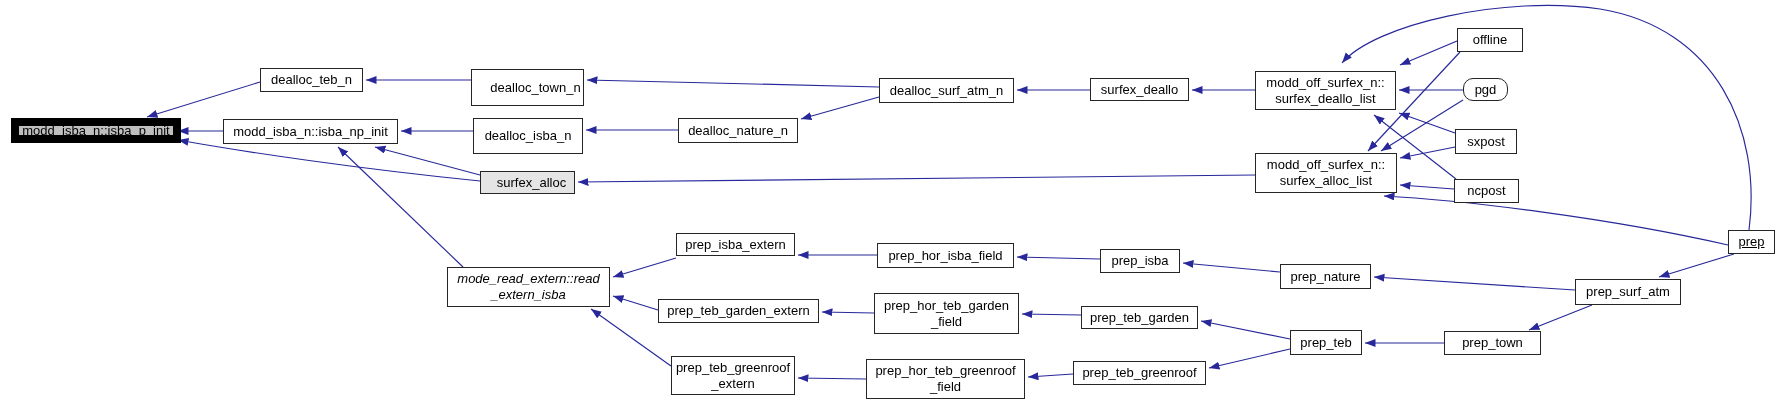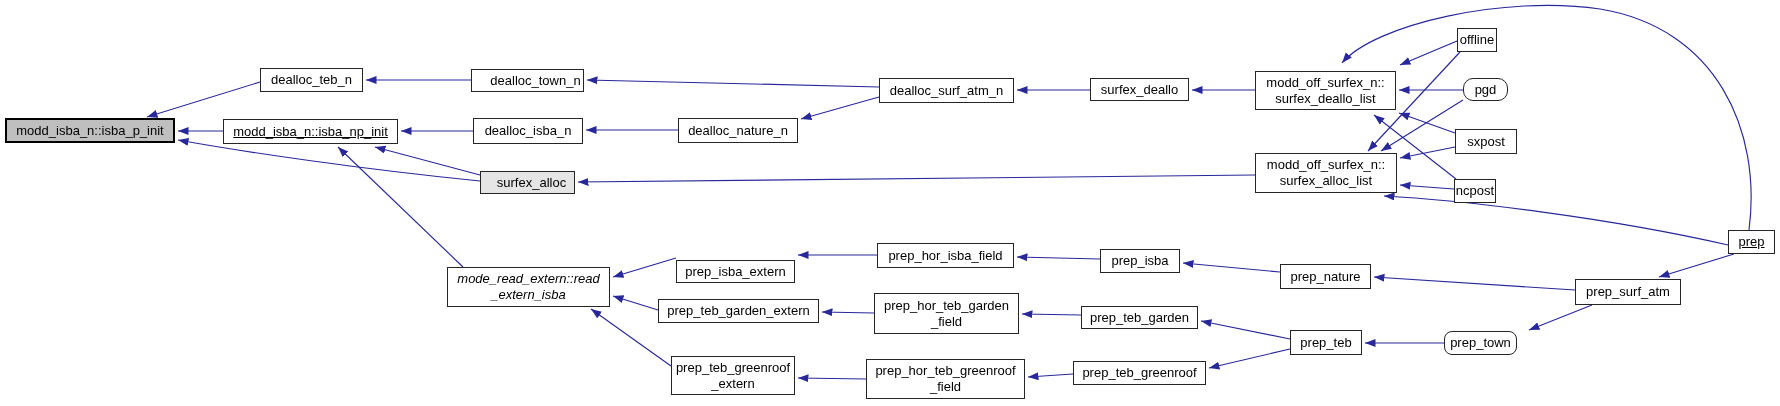--- a/index.html
+++ b/index.html
@@ -32,22 +32,23 @@
     border: 1px solid #252525;
     color: #000000;
     font-size: 13px;
     line-height: 16px;
     text-align: center;
     white-space: nowrap;
     cursor: pointer;
   }
   .node.hl {
     background: #bfbfbf;
-    border: 2px solid #0c4a6e;
+    border: 8px solid #0c4a6e;
     cursor: default;
+    margin-left: 6px;
   }
   .node .line { pointer-events: none; }
 </style>
 </head>
 <body>
 
 <div class="canvas">
   <svg class="edges-layer" viewBox="0 0 1780 406">
     <defs>
       <marker id="arrow" markerUnits="userSpaceOnUse" markerWidth="12" markerHeight="9" refX="10.5" refY="4" orient="auto">
@@ -96,55 +97,55 @@
         <path d="M866,379 L798,378" class="edge" stroke="#28289a" marker-end="url(#arrow)"></path>
       </g>
   </svg>
   <div>
       <div class="node hl" style="left: 5px; top: 118px; width: 170px; height: 25px; background: rgb(191, 191, 191); border-color: rgb(0, 0, 0);">
         <div class="line">modd_isba_n::isba_p_init</div>
       </div>
       <div class="node" style="left: 260px; top: 68px; width: 103px; height: 24px; background: rgb(255, 255, 255); border-color: rgb(37, 37, 37);">
         <div class="line">dealloc_teb_n</div>
       </div>
-      <div class="node" style="left: 223px; top: 119px; width: 175px; height: 25px; background: rgb(255, 255, 255); border-color: rgb(37, 37, 37); text-decoration: underline;">
+      <div class="node" style="left: 223px; top: 119px; width: 175px; height: 25px; background: rgb(255, 255, 255); border-color: rgb(37, 37, 37);">
         <div class="line">modd_isba_n::isba_np_init</div>
       </div>
-      <div class="node" style="left: 471px; top: 69px; width: 113px; height: 23px; background: rgb(255, 255, 255); border-color: rgb(37, 37, 37); padding-left: 16px;">
+      <div class="node" style="left: 471px; top: 69px; width: 113px; height: 37px; background: rgb(255, 255, 255); border-color: rgb(37, 37, 37); padding-left: 16px;">
         <div class="line">dealloc_town_n</div>
       </div>
-      <div class="node" style="left: 473px; top: 118px; width: 110px; height: 26px; background: rgb(255, 255, 255); border-color: rgb(37, 37, 37);">
+      <div class="node" style="left: 473px; top: 118px; width: 110px; height: 36px; background: rgb(255, 255, 255); border-color: rgb(37, 37, 37);">
         <div class="line">dealloc_isba_n</div>
       </div>
       <div class="node" style="left: 678px; top: 118px; width: 120px; height: 25px; background: rgb(255, 255, 255); border-color: rgb(37, 37, 37);">
         <div class="line">dealloc_nature_n</div>
       </div>
       <div class="node" style="left: 480px; top: 171px; width: 95px; height: 23px; background: #e5e5e5; border-color: rgb(37, 37, 37); padding-left: 8px;">
         <div class="line">surfex_alloc</div>
       </div>
       <div class="node" style="left: 879px; top: 78px; width: 135px; height: 25px; background: rgb(255, 255, 255); border-color: rgb(37, 37, 37);">
         <div class="line">dealloc_surf_atm_n</div>
       </div>
       <div class="node" style="left: 1090px; top: 78px; width: 99px; height: 23px; background: rgb(255, 255, 255); border-color: rgb(37, 37, 37);">
         <div class="line">surfex_deallo</div>
       </div>
       <div class="node" style="left: 1255px; top: 71px; width: 141px; height: 39px; background: rgb(255, 255, 255); border-color: rgb(37, 37, 37);">
         <div class="line">modd_off_surfex_n::</div>
         <div class="line">surfex_deallo_list</div>
       </div>
-      <div class="node" style="left: 1457px; top: 28px; width: 40px; height: 24px; background: rgb(255, 255, 255); border-color: rgb(37, 37, 37);">
+      <div class="node" style="left: 1457px; top: 28px; width: 66px; height: 24px; background: rgb(255, 255, 255); border-color: rgb(37, 37, 37);">
         <div class="line">offline</div>
       </div>
       <div class="node" style="left: 1463px; top: 78px; width: 45px; height: 23px; background: rgb(255, 255, 255); border-color: rgb(37, 37, 37); border-radius: 10px;">
         <div class="line">pgd</div>
       </div>
       <div class="node" style="left: 1455px; top: 129px; width: 62px; height: 25px; background: rgb(255, 255, 255); border-color: rgb(37, 37, 37);">
         <div class="line">sxpost</div>
       </div>
-      <div class="node" style="left: 1454px; top: 179px; width: 42px; height: 24px; background: rgb(255, 255, 255); border-color: rgb(37, 37, 37); align-items: center;">
+      <div class="node" style="left: 1454px; top: 179px; width: 65px; height: 24px; background: rgb(255, 255, 255); border-color: rgb(37, 37, 37); align-items: center;">
         <div class="line">ncpost</div>
       </div>
       <div class="node" style="left: 1255px; top: 153px; width: 142px; height: 40px; background: rgb(255, 255, 255); border-color: rgb(37, 37, 37);">
         <div class="line">modd_off_surfex_n::</div>
         <div class="line">surfex_alloc_list</div>
       </div>
       <div class="node" style="left: 1728px; top: 230px; width: 47px; height: 24px; background: rgb(255, 255, 255); border-color: rgb(37, 37, 37); text-decoration: underline;">
         <div class="line">prep</div>
       </div>
       <div class="node" style="left: 1575px; top: 279px; width: 106px; height: 26px; background: rgb(255, 255, 255); border-color: rgb(37, 37, 37);">
@@ -152,41 +153,41 @@
       </div>
       <div class="node" style="left: 1280px; top: 264px; width: 91px; height: 25px; background: rgb(255, 255, 255); border-color: rgb(37, 37, 37);">
         <div class="line">prep_nature</div>
       </div>
       <div class="node" style="left: 1100px; top: 249px; width: 80px; height: 24px; background: rgb(255, 255, 255); border-color: rgb(37, 37, 37);">
         <div class="line">prep_isba</div>
       </div>
       <div class="node" style="left: 877px; top: 243px; width: 137px; height: 25px; background: rgb(255, 255, 255); border-color: rgb(37, 37, 37);">
         <div class="line">prep_hor_isba_field</div>
       </div>
-      <div class="node" style="left: 676px; top: 260px; width: 119px; height: 23px; background: rgb(255, 255, 255); border-color: rgb(37, 37, 37);">
+      <div class="node" style="left: 676px; top: 233px; width: 119px; height: 23px; background: rgb(255, 255, 255); border-color: rgb(37, 37, 37);">
         <div class="line">prep_isba_extern</div>
       </div>
       <div class="node" style="left: 447px; top: 267px; width: 163px; height: 40px; background: rgb(255, 255, 255); border-color: rgb(37, 37, 37); font-style: italic;">
         <div class="line">mode_read_extern::read</div>
         <div class="line">_extern_isba</div>
       </div>
       <div class="node" style="left: 658px; top: 299px; width: 161px; height: 24px; background: rgb(255, 255, 255); border-color: rgb(37, 37, 37);">
         <div class="line">prep_teb_garden_extern</div>
       </div>
       <div class="node" style="left: 874px; top: 293px; width: 145px; height: 41px; background: rgb(255, 255, 255); border-color: rgb(37, 37, 37);">
         <div class="line">prep_hor_teb_garden</div>
         <div class="line">_field</div>
       </div>
       <div class="node" style="left: 1081px; top: 306px; width: 117px; height: 23px; background: rgb(255, 255, 255); border-color: rgb(37, 37, 37);">
         <div class="line">prep_teb_garden</div>
       </div>
       <div class="node" style="left: 1290px; top: 330px; width: 72px; height: 25px; background: rgb(255, 255, 255); border-color: rgb(37, 37, 37);">
         <div class="line">prep_teb</div>
       </div>
-      <div class="node" style="left: 1444px; top: 331px; width: 73px; height: 24px; background: rgb(255, 255, 255); border-color: rgb(37, 37, 37); border-radius: 8px;">
+      <div class="node" style="left: 1444px; top: 331px; width: 97px; height: 24px; background: rgb(255, 255, 255); border-color: rgb(37, 37, 37);">
         <div class="line">prep_town</div>
       </div>
       <div class="node" style="left: 1073px; top: 361px; width: 133px; height: 24px; background: rgb(255, 255, 255); border-color: rgb(37, 37, 37);">
         <div class="line">prep_teb_greenroof</div>
       </div>
       <div class="node" style="left: 866px; top: 359px; width: 159px; height: 40px; background: rgb(255, 255, 255); border-color: rgb(37, 37, 37);">
         <div class="line">prep_hor_teb_greenroof</div>
         <div class="line">_field</div>
       </div>
       <div class="node" style="left: 671px; top: 356px; width: 124px; height: 39px; background: rgb(255, 255, 255); border-color: rgb(37, 37, 37);">

